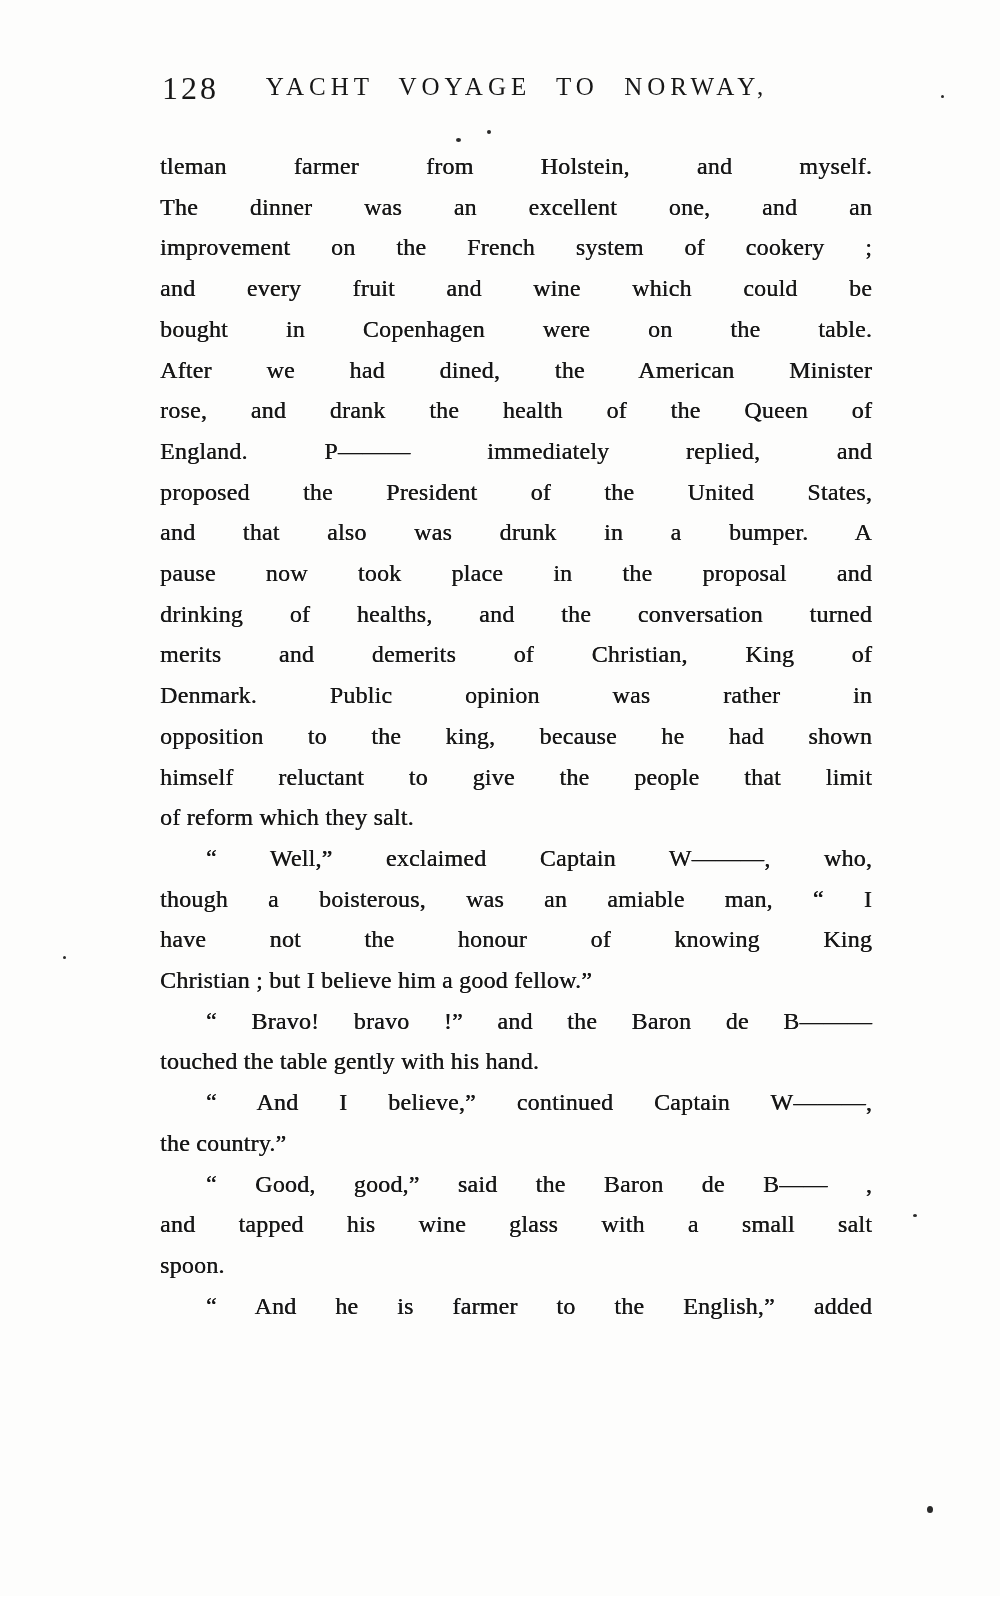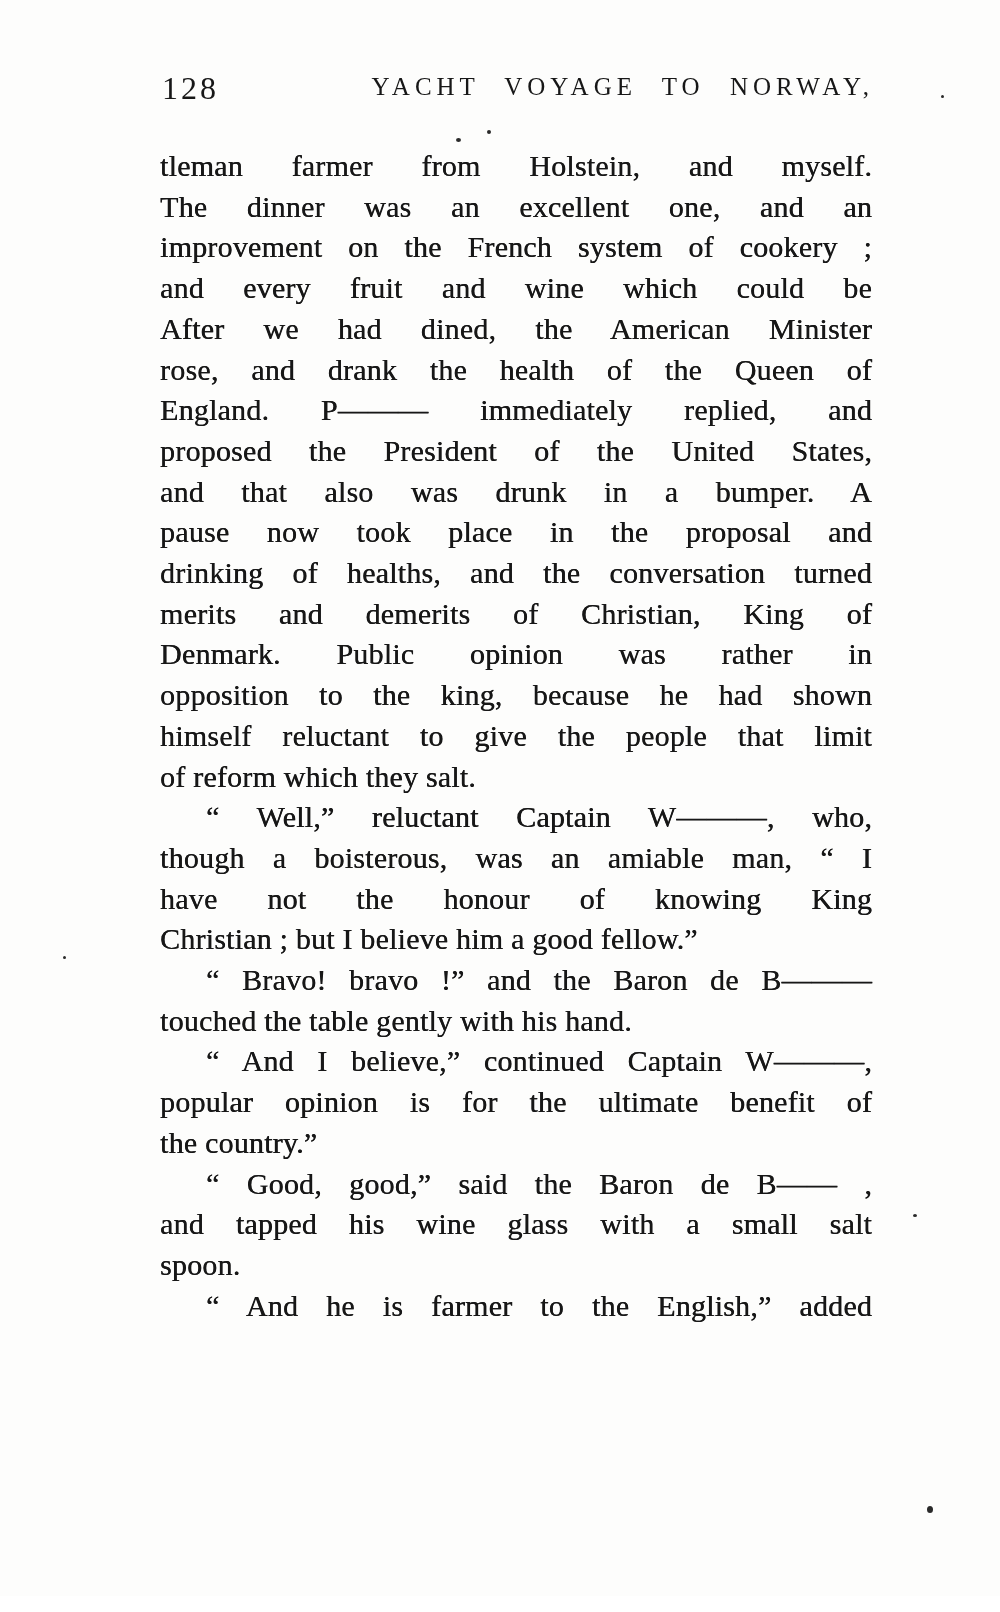--- a/index.html
+++ b/index.html
@@ -26,35 +26,35 @@
   .page-number {
     position: absolute;
     left: 2px;
     top: 2px;
     font-size: 32px;
     line-height: 1;
     letter-spacing: 3px;
   }
   .running-title {
     display: block;
-    text-align: right;
+    text-align: center;
     font-size: 25px;
     line-height: 34px;
     letter-spacing: 5px;
     word-spacing: 14px;
     white-space: nowrap;
   }
   .page-body {
     position: absolute;
     left: 160px;
     top: 146px;
     width: 712px;
   }
   .line {
-    font-size: 30px;
+    font-size: 24px;
     line-height: 40.7px;
     letter-spacing: 0.2px;
     text-align: justify;
     text-align-last: justify;
     text-shadow: 0.35px 0 0 currentColor;
     white-space: normal;
   }
   .line.align-left {
     text-align-last: left;
   }
@@ -83,40 +83,40 @@
   <div class="speck" style="left:63px; top:956px; width:3px; height:3px;"></div>
   <div class="speck" style="left:913px; top:1214px; width:4px; height:3px;"></div>
   <div class="speck" style="left:927px; top:1506px; width:6px; height:7px;"></div>
 
   <section class="page-body">
 
   <div class="line">tleman farmer from Holstein, and myself.</div>
       <div class="line">The dinner was an excellent one, and an</div>
       <div class="line">improvement on the French system of cookery ;</div>
       <div class="line">and every fruit and wine which could be</div>
+      <div class="line">bought in Copenhagen were on the table.</div>
       <div class="line">After we had dined, the American Minister</div>
       <div class="line">rose, and drank the health of the Queen of</div>
       <div class="line">England. P——— immediately replied, and</div>
       <div class="line">proposed the President of the United States,</div>
       <div class="line">and that also was drunk in a bumper. A</div>
       <div class="line">pause now took place in the proposal and</div>
       <div class="line">drinking of healths, and the conversation turned</div>
       <div class="line">merits and demerits of Christian, King of</div>
       <div class="line">Denmark. Public opinion was rather in</div>
       <div class="line">opposition to the king, because he had shown</div>
       <div class="line">himself reluctant to give the people that limit</div>
       <div class="line align-left">of reform which they salt.</div>
-      <div class="line indent">“ Well,” reluctant Captain W———, who,</div>
+      <div class="line indent">“ Well,” exclaimed Captain W———, who,</div>
       <div class="line">though a boisterous, was an amiable man, “ I</div>
       <div class="line">have not the honour of knowing King</div>
       <div class="line align-left">Christian ; but I believe him a good fellow.”</div>
       <div class="line indent">“ Bravo! bravo !” and the Baron de B———</div>
       <div class="line align-left">touched the table gently with his hand.</div>
       <div class="line indent">“ And I believe,” continued Captain W———,</div>
-      <div class="line">popular opinion is for the ultimate benefit of</div>
       <div class="line align-left">the country.”</div>
       <div class="line indent">“ Good, good,” said the Baron de B—— ,</div>
       <div class="line">and tapped his wine glass with a small salt</div>
       <div class="line align-left">spoon.</div>
       <div class="line indent">“ And he is farmer to the English,” added</div>
     </section>
 
 </main>
 
 </body></html>

